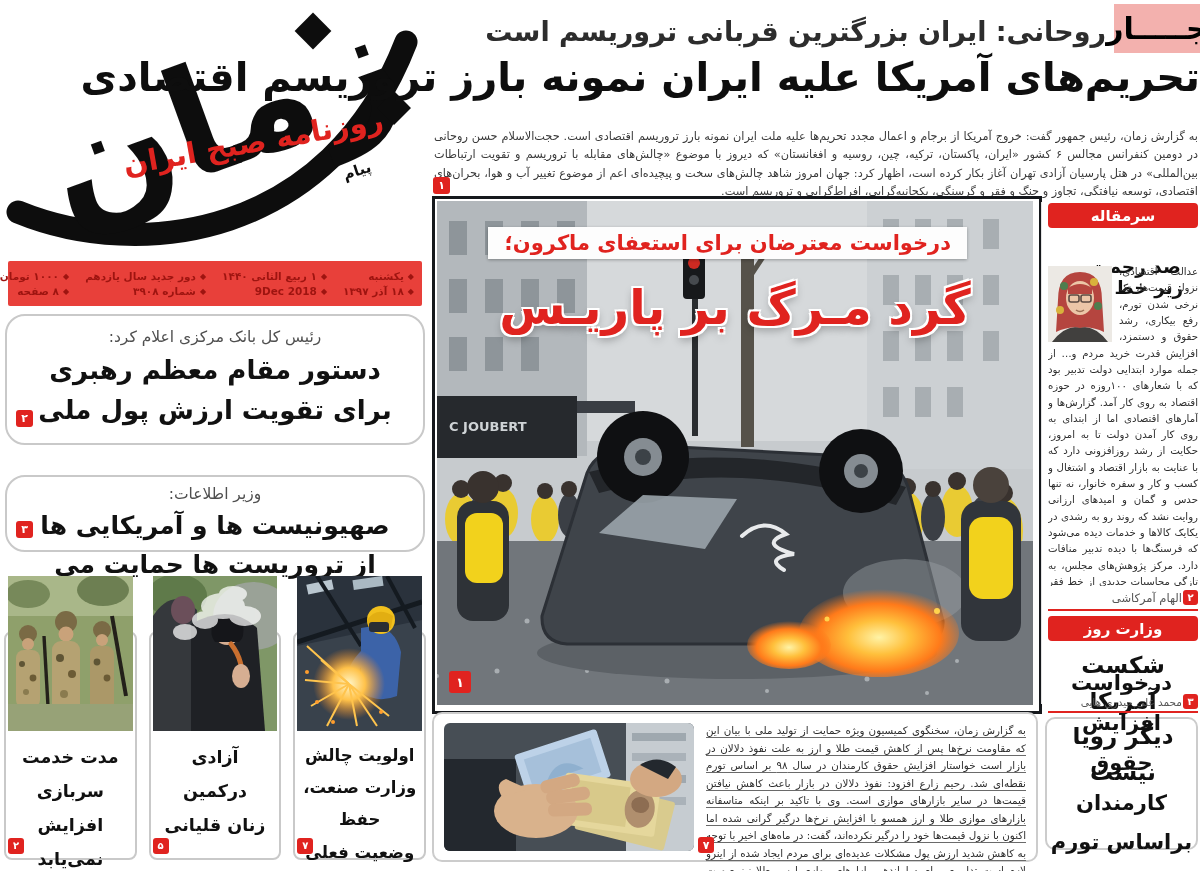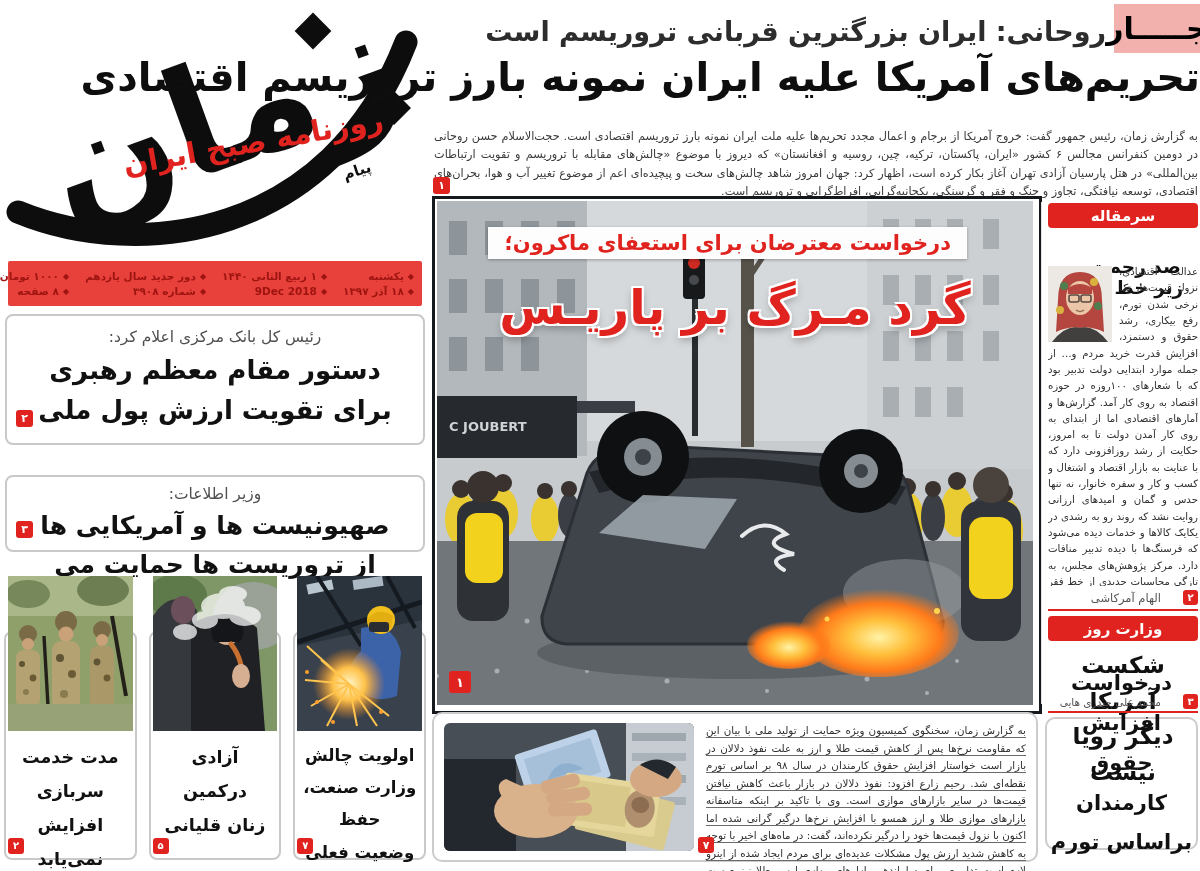--- a/index.html
+++ b/index.html
@@ -28,40 +28,40 @@
              text-align:justify;direction:rtl;}
   
   .photo-frame{left:432px;top:196px;width:600px;height:508px;border:3px solid #15181c;background:#fff;padding:2px;}
   .photo-inner{position:relative;width:596px;height:504px;overflow:hidden;background:#c7cbce;}
   .photo-kicker{position:absolute;right:66px;top:26px;background:#fdfdfd;color:#e0231f;
                 padding:4px 16px;font-size:21px;font-weight:bold;white-space:nowrap;box-shadow:0 1px 3px rgba(0,0,0,.3);}
   .photo-title{position:absolute;left:30px;right:30px;top:78px;text-align:center;color:#e0231f;
                font-size:48px;font-weight:800;white-space:nowrap;
                text-shadow:-2px -2px 0 #fff,2px -2px 0 #fff,-2px 2px 0 #fff,2px 2px 0 #fff,0 4px 8px rgba(0,0,0,.35);}
   
-  .story-box{left:5px;width:420px;border:2px solid #c9c9c9;border-radius:8px;box-sizing:border-box;
+  .story-box{left:5px;width:420px;border:2px solid #c9c9c9;border-radius:20px;box-sizing:border-box;
              text-align:center;direction:rtl;}
   .story-kicker{margin-top:12px;font-size:15.5px;color:#4f4f4f;}
   .story-title{margin:4px 22px 0;font-size:26px;font-weight:800;color:#111;line-height:1.55;}
   .teasers{left:4px;top:576px;width:422px;height:288px;display:flex;gap:12px;}
   .teaser{position:relative;width:133px;height:286px;}
   .teaser-border{position:absolute;left:0;right:0;top:55px;bottom:2px;border:2px solid #c9c9c9;border-radius:8px;}
   .teaser-photo{position:absolute;left:4px;right:4px;top:0;height:155px;overflow:hidden;}
   .teaser-caption{position:absolute;left:2px;right:2px;top:164px;text-align:center;font-size:17.5px;
                   font-weight:800;color:#111;line-height:1.95;direction:rtl;}
   .teaser .badge{left:4px;bottom:8px;width:16px;height:16px;font-size:10px;}
   
   .col-divider{left:1041px;top:202px;width:1px;height:502px;background:#e3e3e3;}
   .sb-bar{left:1048px;width:150px;height:25px;background:#e0231f;border-radius:4px;color:#fff;
           display:flex;align-items:center;justify-content:center;font-size:15px;font-weight:bold;}
   .sb-title{left:1048px;width:150px;text-align:center;font-size:18.5px;font-weight:800;color:#111;direction:rtl;}
   .sb-body{left:1048px;top:264px;width:150px;height:322px;font-size:10.2px;line-height:1.6;color:#2f2f2f;
            text-align:justify;direction:rtl;overflow:hidden;}
   .author-photo{float:left;width:64px;height:76px;margin:2px 7px 3px 0;overflow:hidden;}
-  .author-row{left:1048px;width:150px;display:flex;align-items:center;justify-content:flex-end;gap:22px;
+  .author-row{left:1048px;width:150px;display:flex;align-items:center;justify-content:flex-end;gap:1px;
               font-size:11.5px;color:#555;direction:ltr;}
   .author-row .badge{position:static;width:15px;height:15px;font-size:10px;}
   .red-rule{left:1048px;width:150px;height:2px;background:#e0231f;}
   .sb-title2{line-height:1.55;font-size:23px;}
   .sb-bottom-box{left:1045px;top:717px;width:153px;height:133px;border:2px solid #ccc;border-radius:10px;
                  box-sizing:border-box;text-align:center;direction:rtl;display:flex;flex-direction:column;
                  justify-content:center;font-size:21px;font-weight:800;color:#111;line-height:1.9;}
   
   .bottom-box{left:432px;top:712px;width:606px;height:150px;border:2px solid #ccc;border-radius:10px;box-sizing:border-box;}
   .money-photo{position:absolute;left:10px;top:9px;width:250px;height:128px;border-radius:6px;overflow:hidden;}

